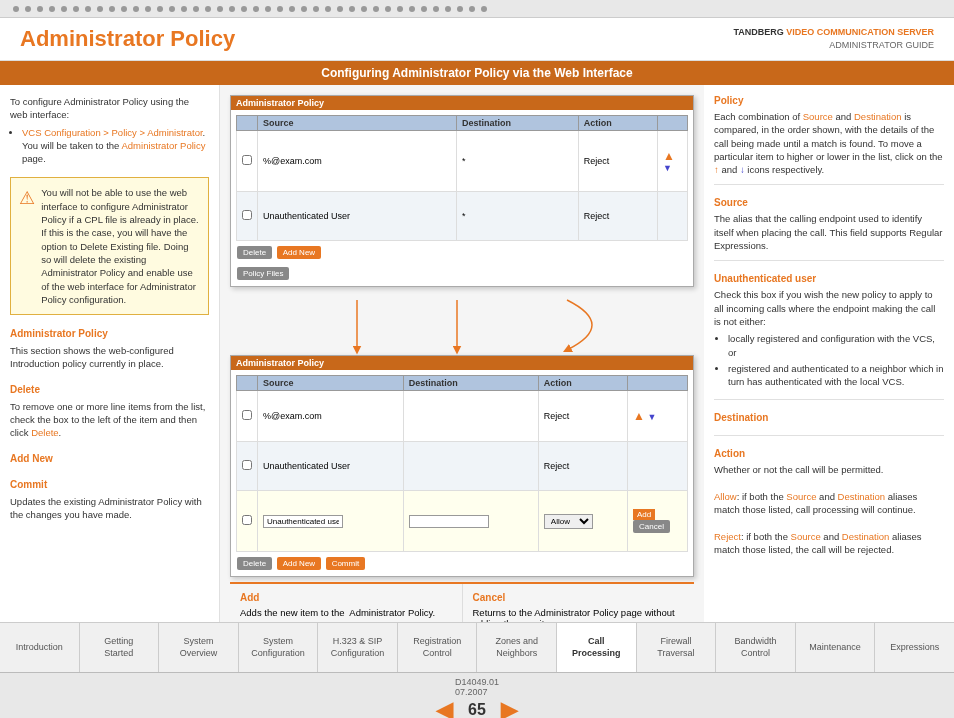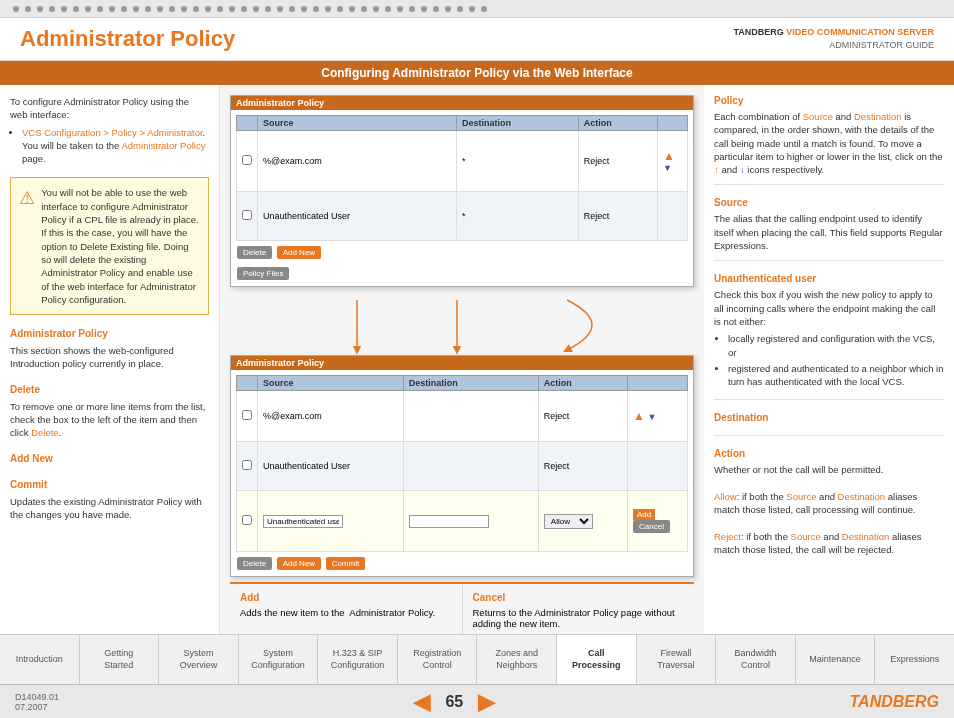--- a/index.html
+++ b/index.html
@@ -76,21 +76,21 @@
     .rp-text ul { margin-left: 14px; }
     .rp-text ul li { margin-bottom: 3px; }
 
     
     .nav-bar { background: #f0f0f0; border-top: 1px solid #ccc; height: 50px; display: flex; align-items: stretch; }
     .nav-item { flex: 1; display: flex; align-items: center; justify-content: center; text-align: center; font-size: 9px; color: #555; padding: 4px; border-right: 1px solid #ccc; cursor: pointer; line-height: 1.3; }
     .nav-item:last-child { border-right: none; }
     .nav-item.active { background: white; font-weight: bold; color: #333; }
 
     
-    .footer { background: #e8e8e8; padding: 4px 15px; display: flex; justify-content: space-between; align-items: center; border-top: 1px solid #bbb; height: 34px; }
+    .footer { background: #e8e8e8; padding: 4px 15px; display: flex; justify-content: space-between; align-items: center; border-top: 1px solid #bbb; height: 46px; flex-direction: column; }
     .footer-left { font-size: 9px; color: #666; }
     .footer-center { display: flex; align-items: center; gap: 15px; font-size: 18px; font-weight: bold; color: #333; }
     .footer-arrow { color: #e87722; font-size: 22px; }
 
     .page-num { font-size: 16px; font-weight: bold; color: #333; }
 
     
     .tandberg-logo { font-size: 16px; font-weight: bold; font-style: italic; color: #333; }
     .tandberg-logo span { color: #e87722; }
 

